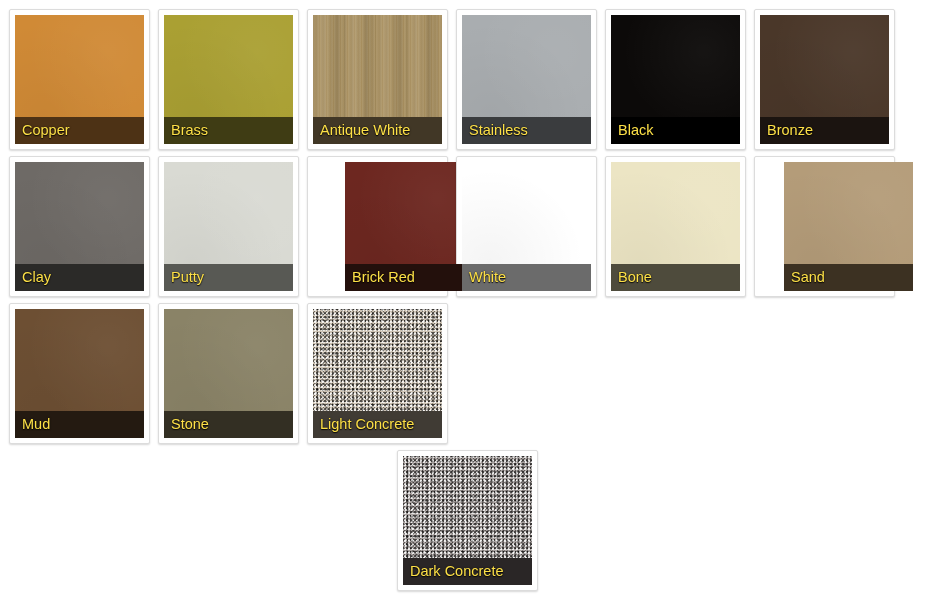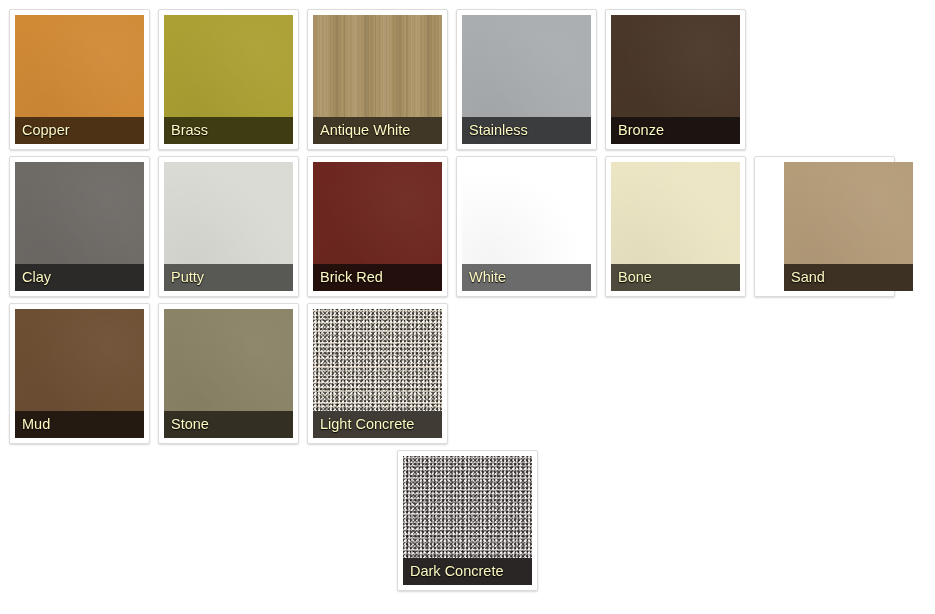--- a/index.html
+++ b/index.html
@@ -127,21 +127,21 @@
   
   .swatch-label {
     position: absolute;
     left: 0;
     right: 0;
     bottom: 0;
     height: 27px;
     line-height: 27px;
     padding: 0 0 0 7px;
     box-sizing: border-box;
-    color: #fef9c3;
+    color: #fde047;
     font-size: 14.5px;
     font-family: "Liberation Sans", sans-serif;
     white-space: nowrap;
     overflow: hidden;
     text-shadow: 0 1px 1px rgba(0,0,0,0.85), 0 0 2px rgba(0,0,0,0.55);
     z-index: 3;
   }
 </style>
 </head>
 <body>
@@ -162,38 +162,43 @@
         <div class="swatch-inner tex-brushed" style="background-color: rgb(171, 146, 97);">
           <div class="swatch-label" style="background-color: rgb(65, 55, 38);">Antique White</div>
         </div>
       </div>
       <div class="swatch-card">
         <div class="swatch-inner tex-flat" style="background-color: rgb(169, 173, 176);">
           <div class="swatch-label" style="background-color: rgb(58, 60, 62);">Stainless</div>
         </div>
       </div>
       <div class="swatch-card">
+        <div class="swatch-inner tex-flat" style="background-color: rgb(12, 10, 9);">
+          <div class="swatch-label" style="background-color: rgb(0, 0, 0);">Black</div>
+        </div>
+      </div>
+      <div class="swatch-card">
         <div class="swatch-inner tex-flat" style="background-color: rgb(74, 55, 41);">
           <div class="swatch-label" style="background-color: rgb(27, 20, 16);">Bronze</div>
         </div>
       </div>
     </div>
     <div class="swatch-row">
       <div class="swatch-card">
         <div class="swatch-inner tex-flat" style="background-color: rgb(110, 106, 102);">
           <div class="swatch-label" style="background-color: rgb(43, 42, 40);">Clay</div>
         </div>
       </div>
       <div class="swatch-card">
         <div class="swatch-inner tex-flat" style="background-color: rgb(217, 218, 211);">
           <div class="swatch-label" style="background-color: rgb(88, 89, 84);">Putty</div>
         </div>
       </div>
       <div class="swatch-card">
-        <div class="swatch-inner tex-flat" style="background-color: rgb(109, 39, 32);">
+        <div class="swatch-inner tex-flat" style="background-color: rgb(109, 39, 32); margin-left: 32px;">
           <div class="swatch-label" style="background-color: rgb(35, 16, 12);">Brick Red</div>
         </div>
       </div>
       <div class="swatch-card">
         <div class="swatch-inner tex-flat" style="background-color: rgb(255, 255, 255);">
           <div class="swatch-label" style="background-color: rgb(107, 107, 107);">White</div>
         </div>
       </div>
       <div class="swatch-card">
         <div class="swatch-inner tex-flat" style="background-color: rgb(236, 229, 196);">

